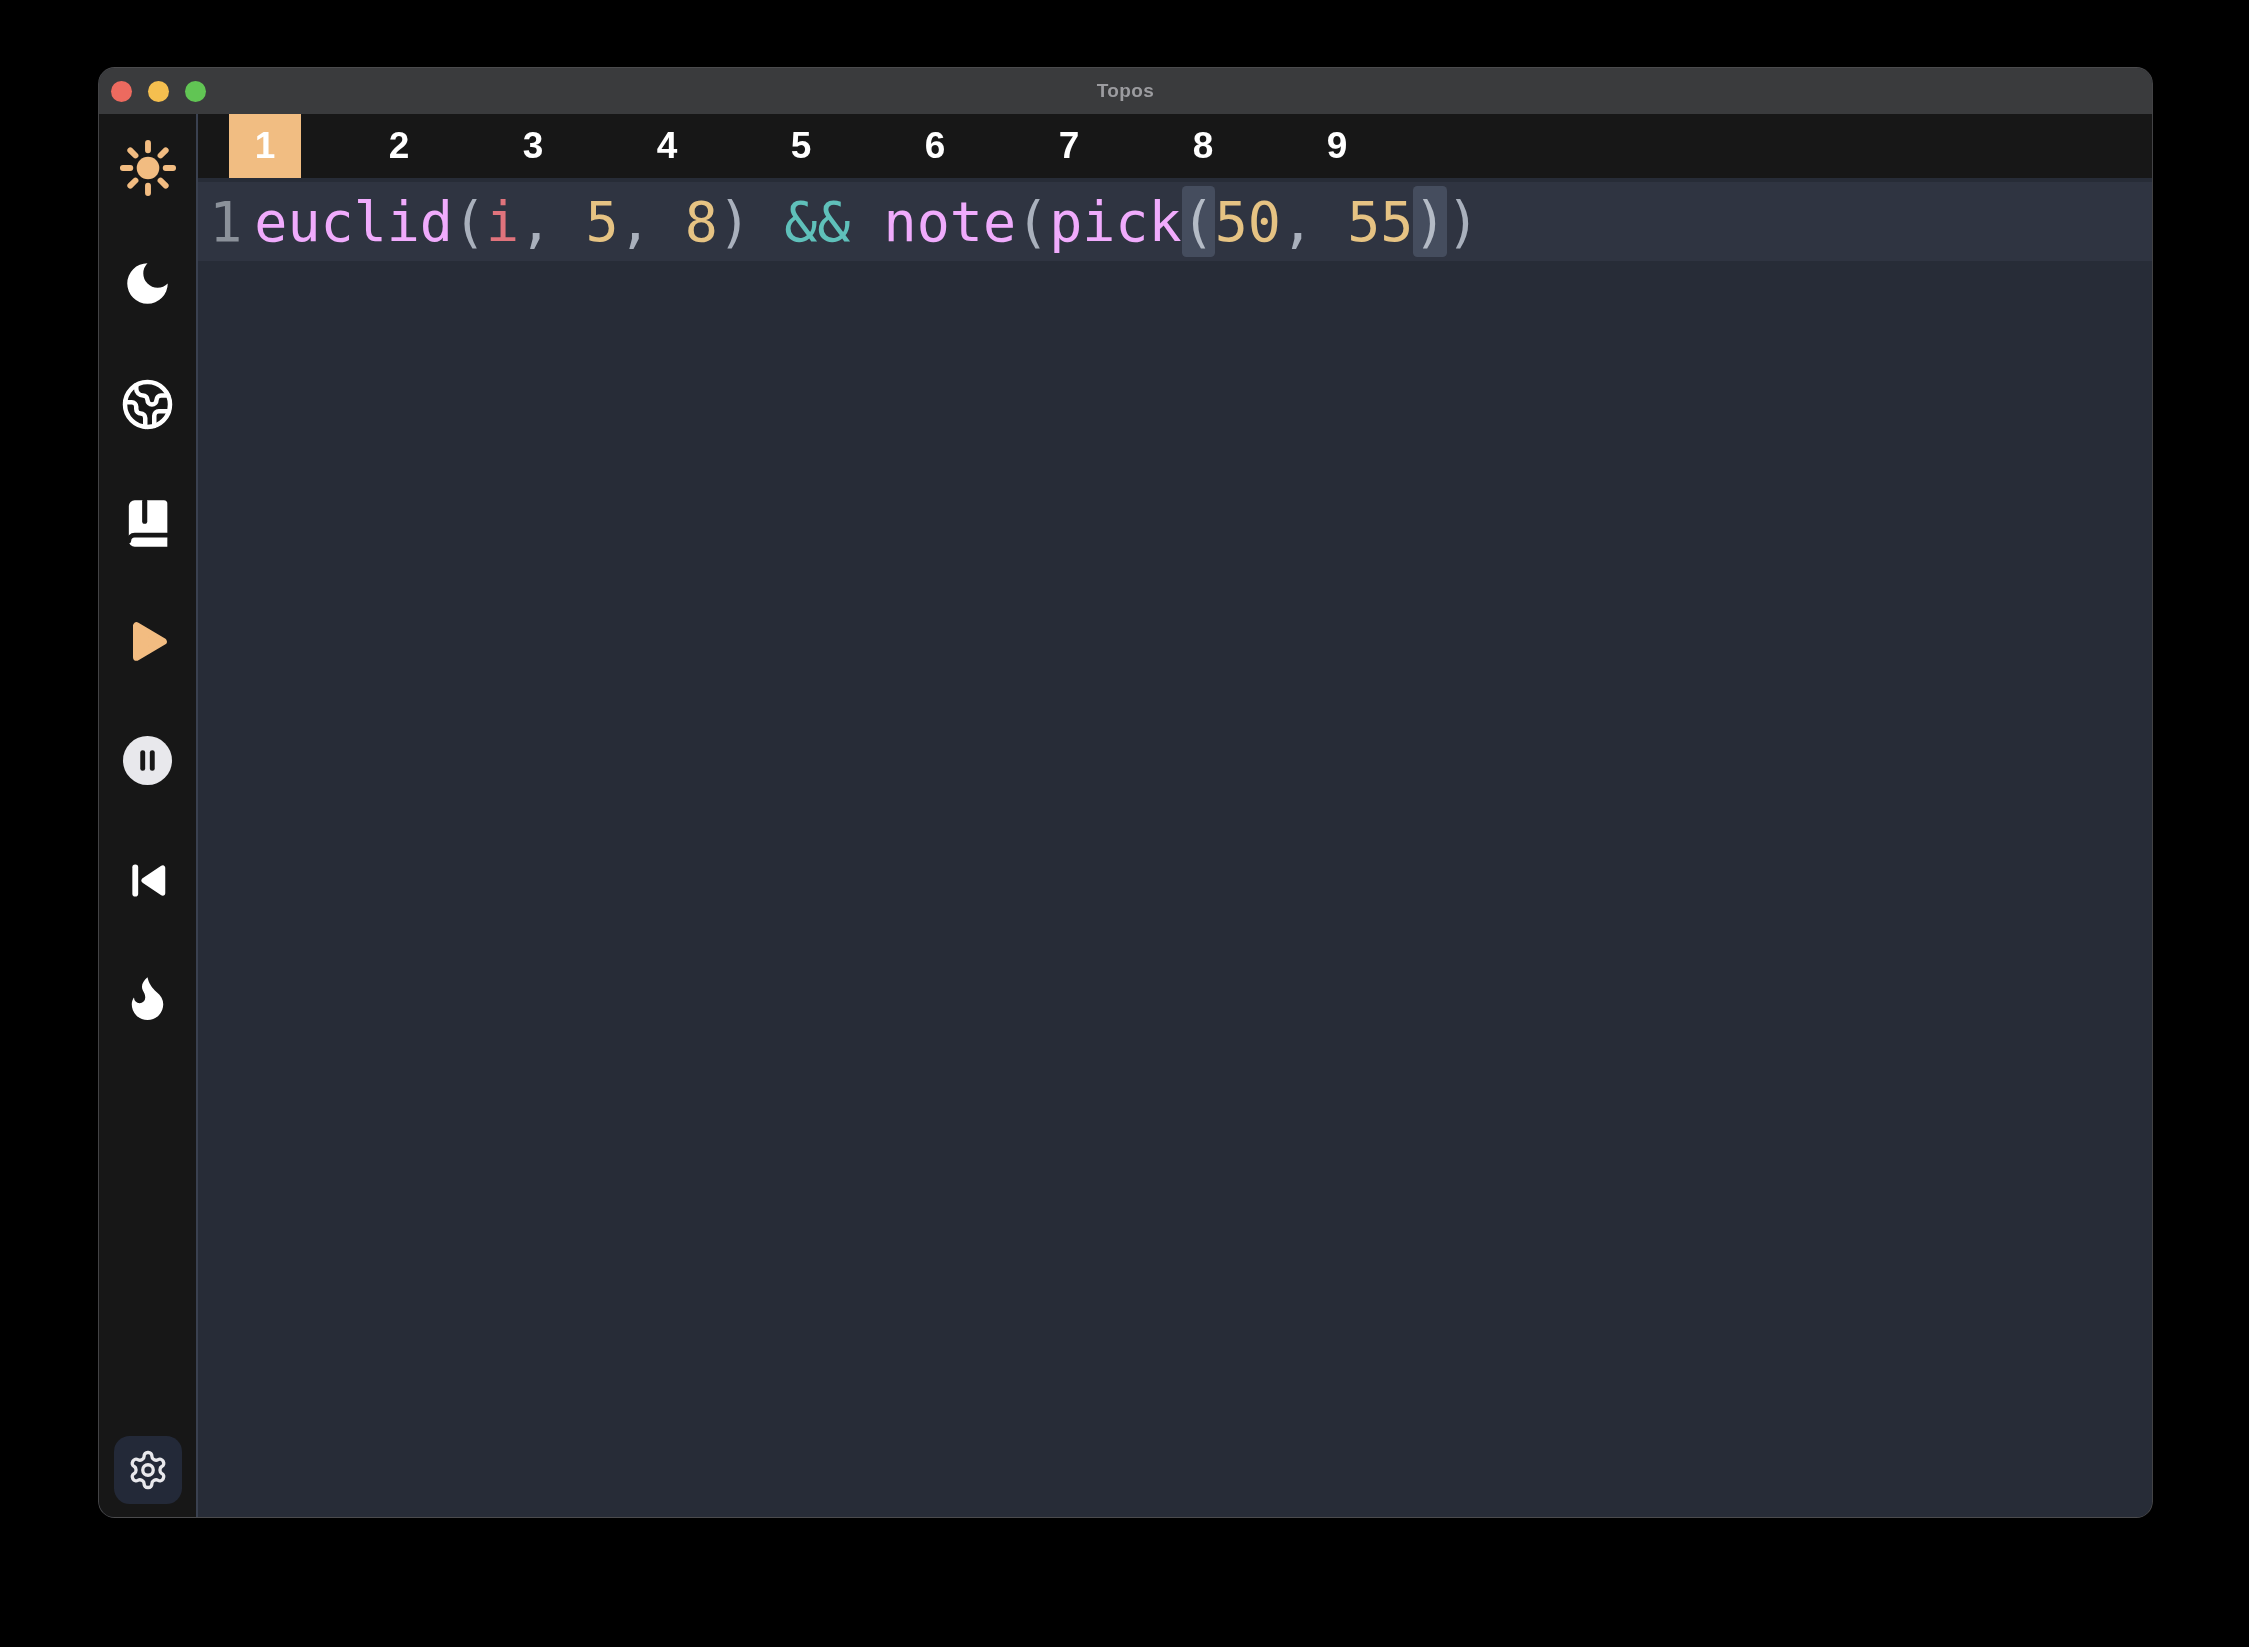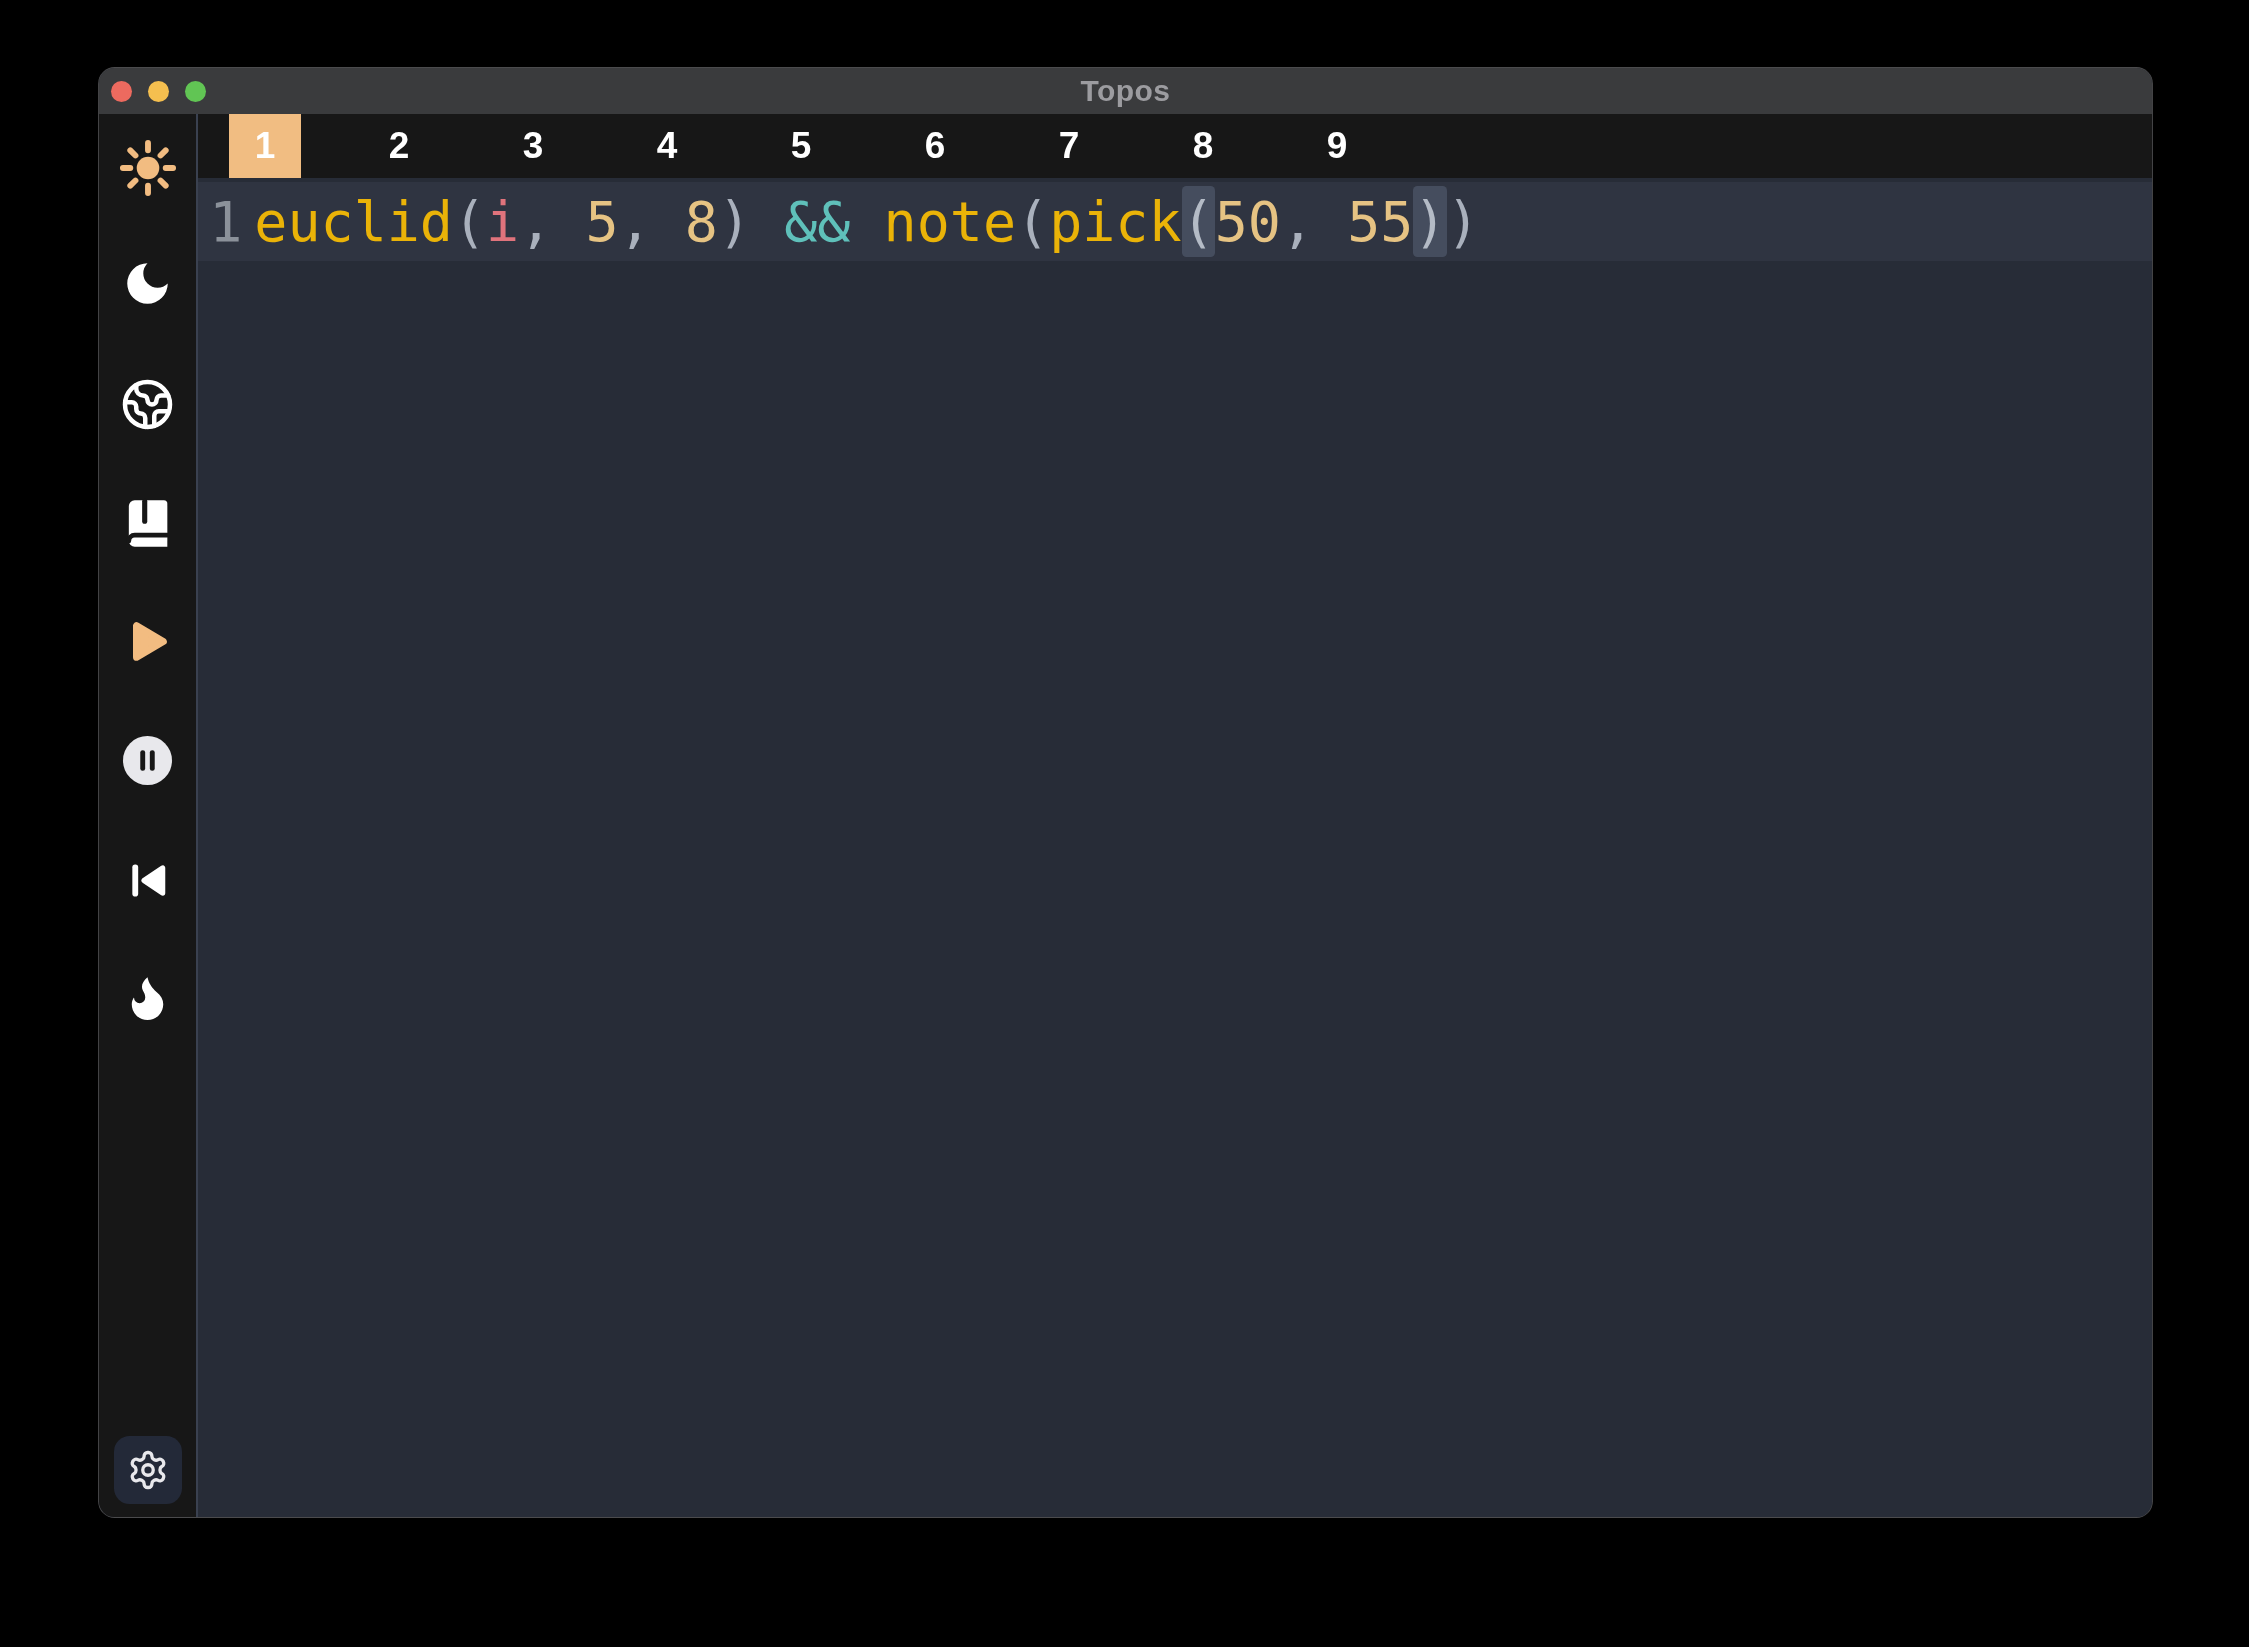--- a/index.html
+++ b/index.html
@@ -23,21 +23,21 @@
     height:46px; flex:0 0 auto; background:#3a3b3d;
     position:relative; display:flex; align-items:center;
   }
   .traffic { display:flex; gap:15.7px; padding-left:12.2px; z-index:2; }
   .dot { width:21px; height:21px; border-radius:50%; }
   .dot.red    { background:#ed6a5f; }
   .dot.yellow { background:#f5bf4f; }
   .dot.green  { background:#61c554; }
   .win-title {
     position:absolute; left:0; right:0; text-align:center;
-    font-size:30px; font-weight:bold; color:#9c9ca0; letter-spacing:0.4px;
+    font-size:19px; font-weight:bold; color:#9c9ca0; letter-spacing:0.4px;
   }
 
   
   .app-body { flex:1; display:flex; min-height:0; }
 
   
   .sidebar {
     width:97px; flex:0 0 auto; background:#171717;
     border-right:2.6px solid #3a4150; position:relative;
   }
@@ -74,21 +74,21 @@
     cursor:text;
   }
   .code-line {
     height:79px; background:#2f3441;
     display:flex; align-items:center; white-space:pre;
   }
   .gutter {
     flex:0 0 auto; width:45px; padding-left:11.3px; box-sizing:content-box;
     color:#8b919a;
   }
-  .tk-function    { color:#eab308; }
+  .tk-function    { color:#f0abfc; }
   .tk-variable    { color:#e0737c; }
   .tk-number      { color:#e6c383; }
   .tk-operator    { color:#5fc0ba; }
   .tk-punctuation { color:#a9b0bc; }
   .tk-paren       { color:#a9b0bc; }
   .tk-space       { color:#a9b0bc; }
   .tk-paren-matched {
     color:#b4bbc6; background:#454d5e; border-radius:4.4px; padding:3.5px 0;
   }
 

